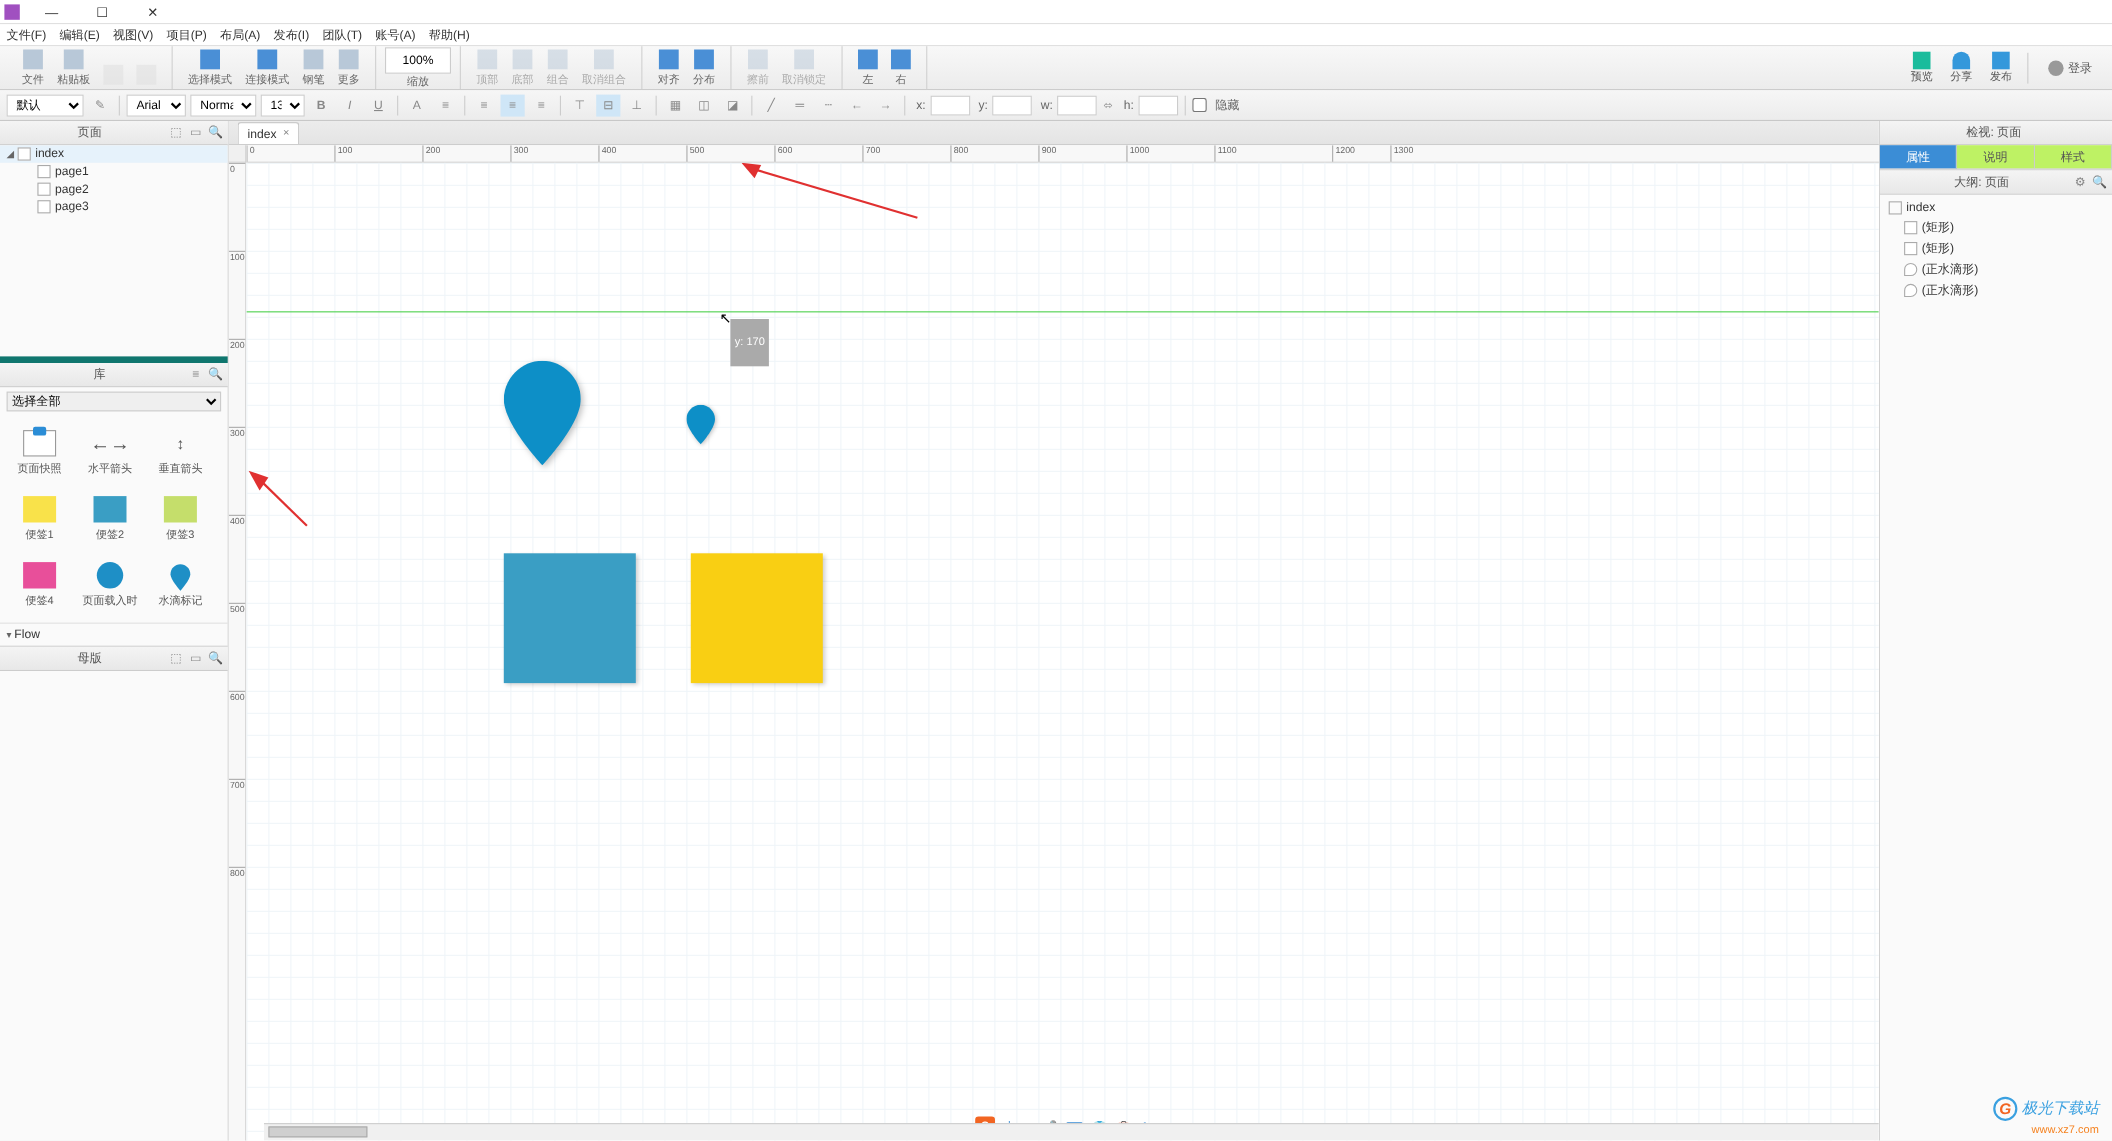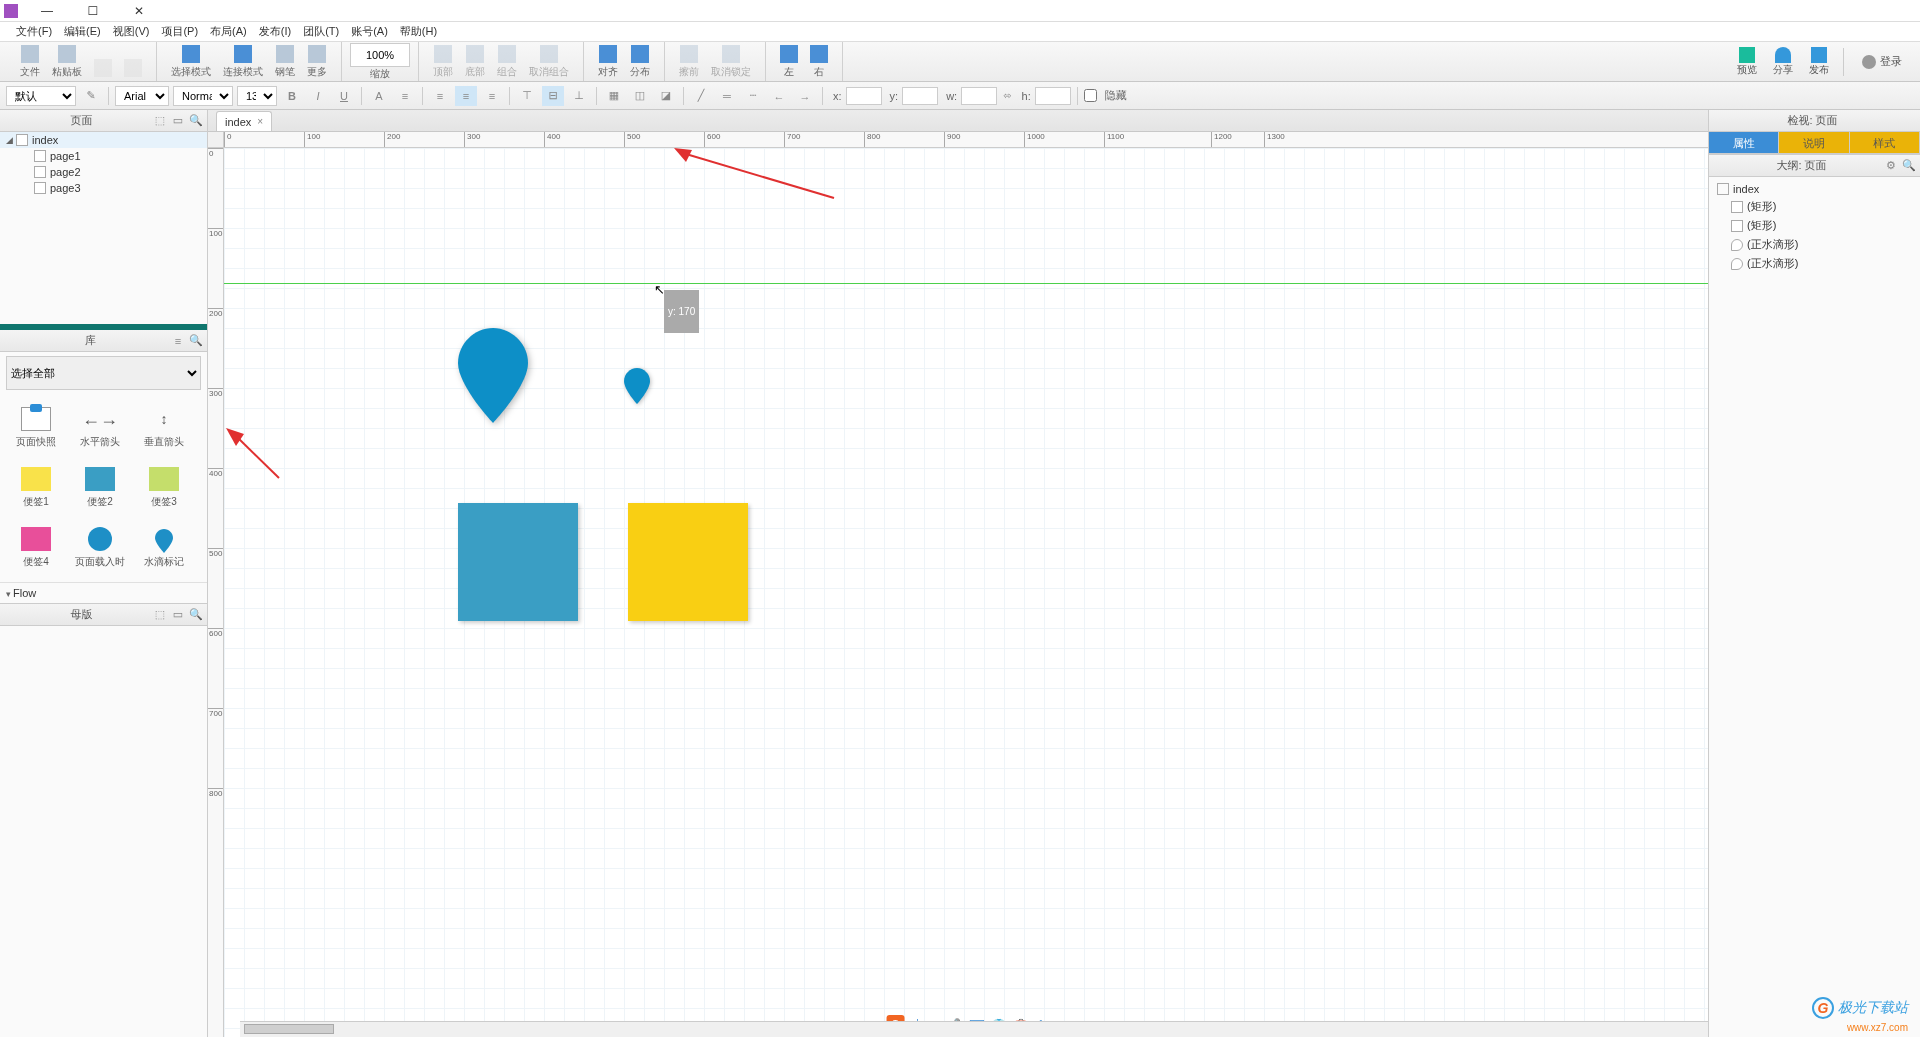--- a/index.html
+++ b/index.html
@@ -6,21 +6,21 @@
 body { background: #f0f0f0; width: 1920px; height: 1037px; overflow: hidden; position: relative; font-size: 11px; }
 
 
 .titlebar { height: 22px; background: #fff; display: flex; align-items: center; padding-left: 4px; border-bottom: 1px solid #ddd; }
 .titlebar .logo { width: 14px; height: 14px; background: #a050c0; margin-right: 6px; }
 .titlebar .title { font-size: 11px; color: #333; flex: 1; }
 .titlebar .win-controls { display: flex; }
 .titlebar .win-btn { width: 46px; height: 22px; display: flex; align-items: center; justify-content: center; font-size: 12px; color: #333; }
 
 
-.menubar { height: 20px; background: #fff; display: flex; align-items: center; padding-left: 10px; border-bottom: 1px solid #ddd; }
+.menubar { height: 20px; background: #fff; display: flex; align-items: center; padding-left: 0; border-bottom: 1px solid #ddd; }
 .menubar .menu-item { padding: 2px 6px; font-size: 11px; color: #333; }
 
 
 .toolbar { height: 40px; background: linear-gradient(#f8f8f8,#ececec); border-bottom: 1px solid #c8c8c8; display: flex; align-items: center; padding: 0 6px; }
 .tb-group { display: flex; align-items: flex-end; height: 100%; border-right: 1px solid #d0d0d0; padding: 0 8px; }
 .tb-btn { display: flex; flex-direction: column; align-items: center; justify-content: center; padding: 2px 6px; font-size: 10px; color: #666; min-width: 30px; }
 .tb-btn .icon { width: 18px; height: 18px; background: #b8c8d8; margin-bottom: 2px; }
 .tb-btn.disabled { opacity: 0.5; }
 .tb-spacer { flex: 1; }
 .tb-right-btn { display: flex; flex-direction: column; align-items: center; padding: 2px 8px; font-size: 10px; color: #555; }
@@ -50,21 +50,21 @@
 
 .pages-panel { height: 220px; border-bottom: 6px solid #0f766e; }
 .tree-item { display: flex; align-items: center; padding: 2px 6px; font-size: 11px; color: #333; }
 .tree-item .tree-indent { width: 14px; }
 .tree-item .tree-toggle { width: 10px; font-size: 9px; color: #666; }
 .tree-item .tree-icon { width: 12px; height: 12px; border: 1px solid #aaa; background: #fff; margin-right: 4px; }
 .tree-item.selected { background: #e6f2fb; }
 
 .library-panel { flex: 0 0 238px; border-bottom: 1px solid #ccc; display:flex; flex-direction:column; }
 .lib-select { margin: 4px 6px; }
-.lib-select select { width: 100%; height: 34px; font-size: 11px; border: 1px solid #ccc; }
+.lib-select select { width: 100%; height: 18px; font-size: 11px; border: 1px solid #ccc; }
 .lib-grid { display: flex; flex-wrap: wrap; padding: 4px; gap: 0; overflow-y:auto; flex:1;}
 .lib-item { width: 64px; height: 60px; display: flex; flex-direction: column; align-items: center; justify-content: center; font-size: 10px; color: #555; }
 .lib-item .shape { width: 30px; height: 24px; margin-bottom: 4px; }
 .lib-section { width:100%; padding:4px 6px; font-size:11px; color:#333; border-top:1px solid #e0e0e0; }
 .lib-section::before { content:"▾ "; font-size:9px; color:#666;}
 
 .master-panel { flex: 1; }
 
 
 .center-col { flex: 1; display: flex; flex-direction: column; background: #fff; position: relative; }
@@ -99,21 +99,21 @@
 .red-arrow svg polygon { fill: #e03030; }
 
 .statusbar { position:absolute; bottom:0; left:50%; transform:translateX(-50%); display:flex; gap:8px; padding:4px; align-items:center;}
 .statusbar .sb-icon { width:18px; height:18px; background:#3b8dd6; border-radius:3px; }
 .statusbar .sb-icon.orange{ background:#f26522; color:#fff; display:flex; align-items:center;justify-content:center; font-weight:bold;}
 .statusbar .sb-text { font-size:11px; color:#3b8dd6; }
 
 
 .right-col { width: 212px; display: flex; flex-direction: column; background: #fafafa; border-left: 1px solid #ccc; }
 .inspector-tabs { display: flex; height: 22px; border-bottom: 1px solid #ccc; }
-.inspector-tabs .itab { flex: 1; text-align: center; font-size: 11px; color: #555; line-height: 22px; border-right: 1px solid #ccc; background: #eab308; }
+.inspector-tabs .itab { flex: 1; text-align: center; font-size: 11px; color: #555; line-height: 22px; border-right: 1px solid #ccc; background: #bef264; }
 .inspector-tabs .itab.active { background: #3b8dd6; color: #fff; }
 .inspector-body { flex: 1; padding: 6px; font-size: 11px; color: #444; overflow: auto; }
 .ix-section-title { font-size: 11px; color: #333; padding: 4px 0; }
 .ix-section-title::before { content: "▾ "; font-size: 9px; color: #666; }
 .add-case { color: #2d9d3f; padding: 4px 0 4px 14px; }
 .add-case::before { content: "+ "; color: #2d9d3f; font-weight: bold; }
 .event-item { padding: 3px 0 3px 20px; color: #333; position: relative; }
 .event-item::before { content: ""; position: absolute; left: 6px; top: 4px; width: 8px; height: 8px; background: #7fcf7f; }
 .more-events { margin-top: 6px; }
 .more-events select { width: 100%; height: 20px; font-size: 11px; border: 1px solid #ccc; }

